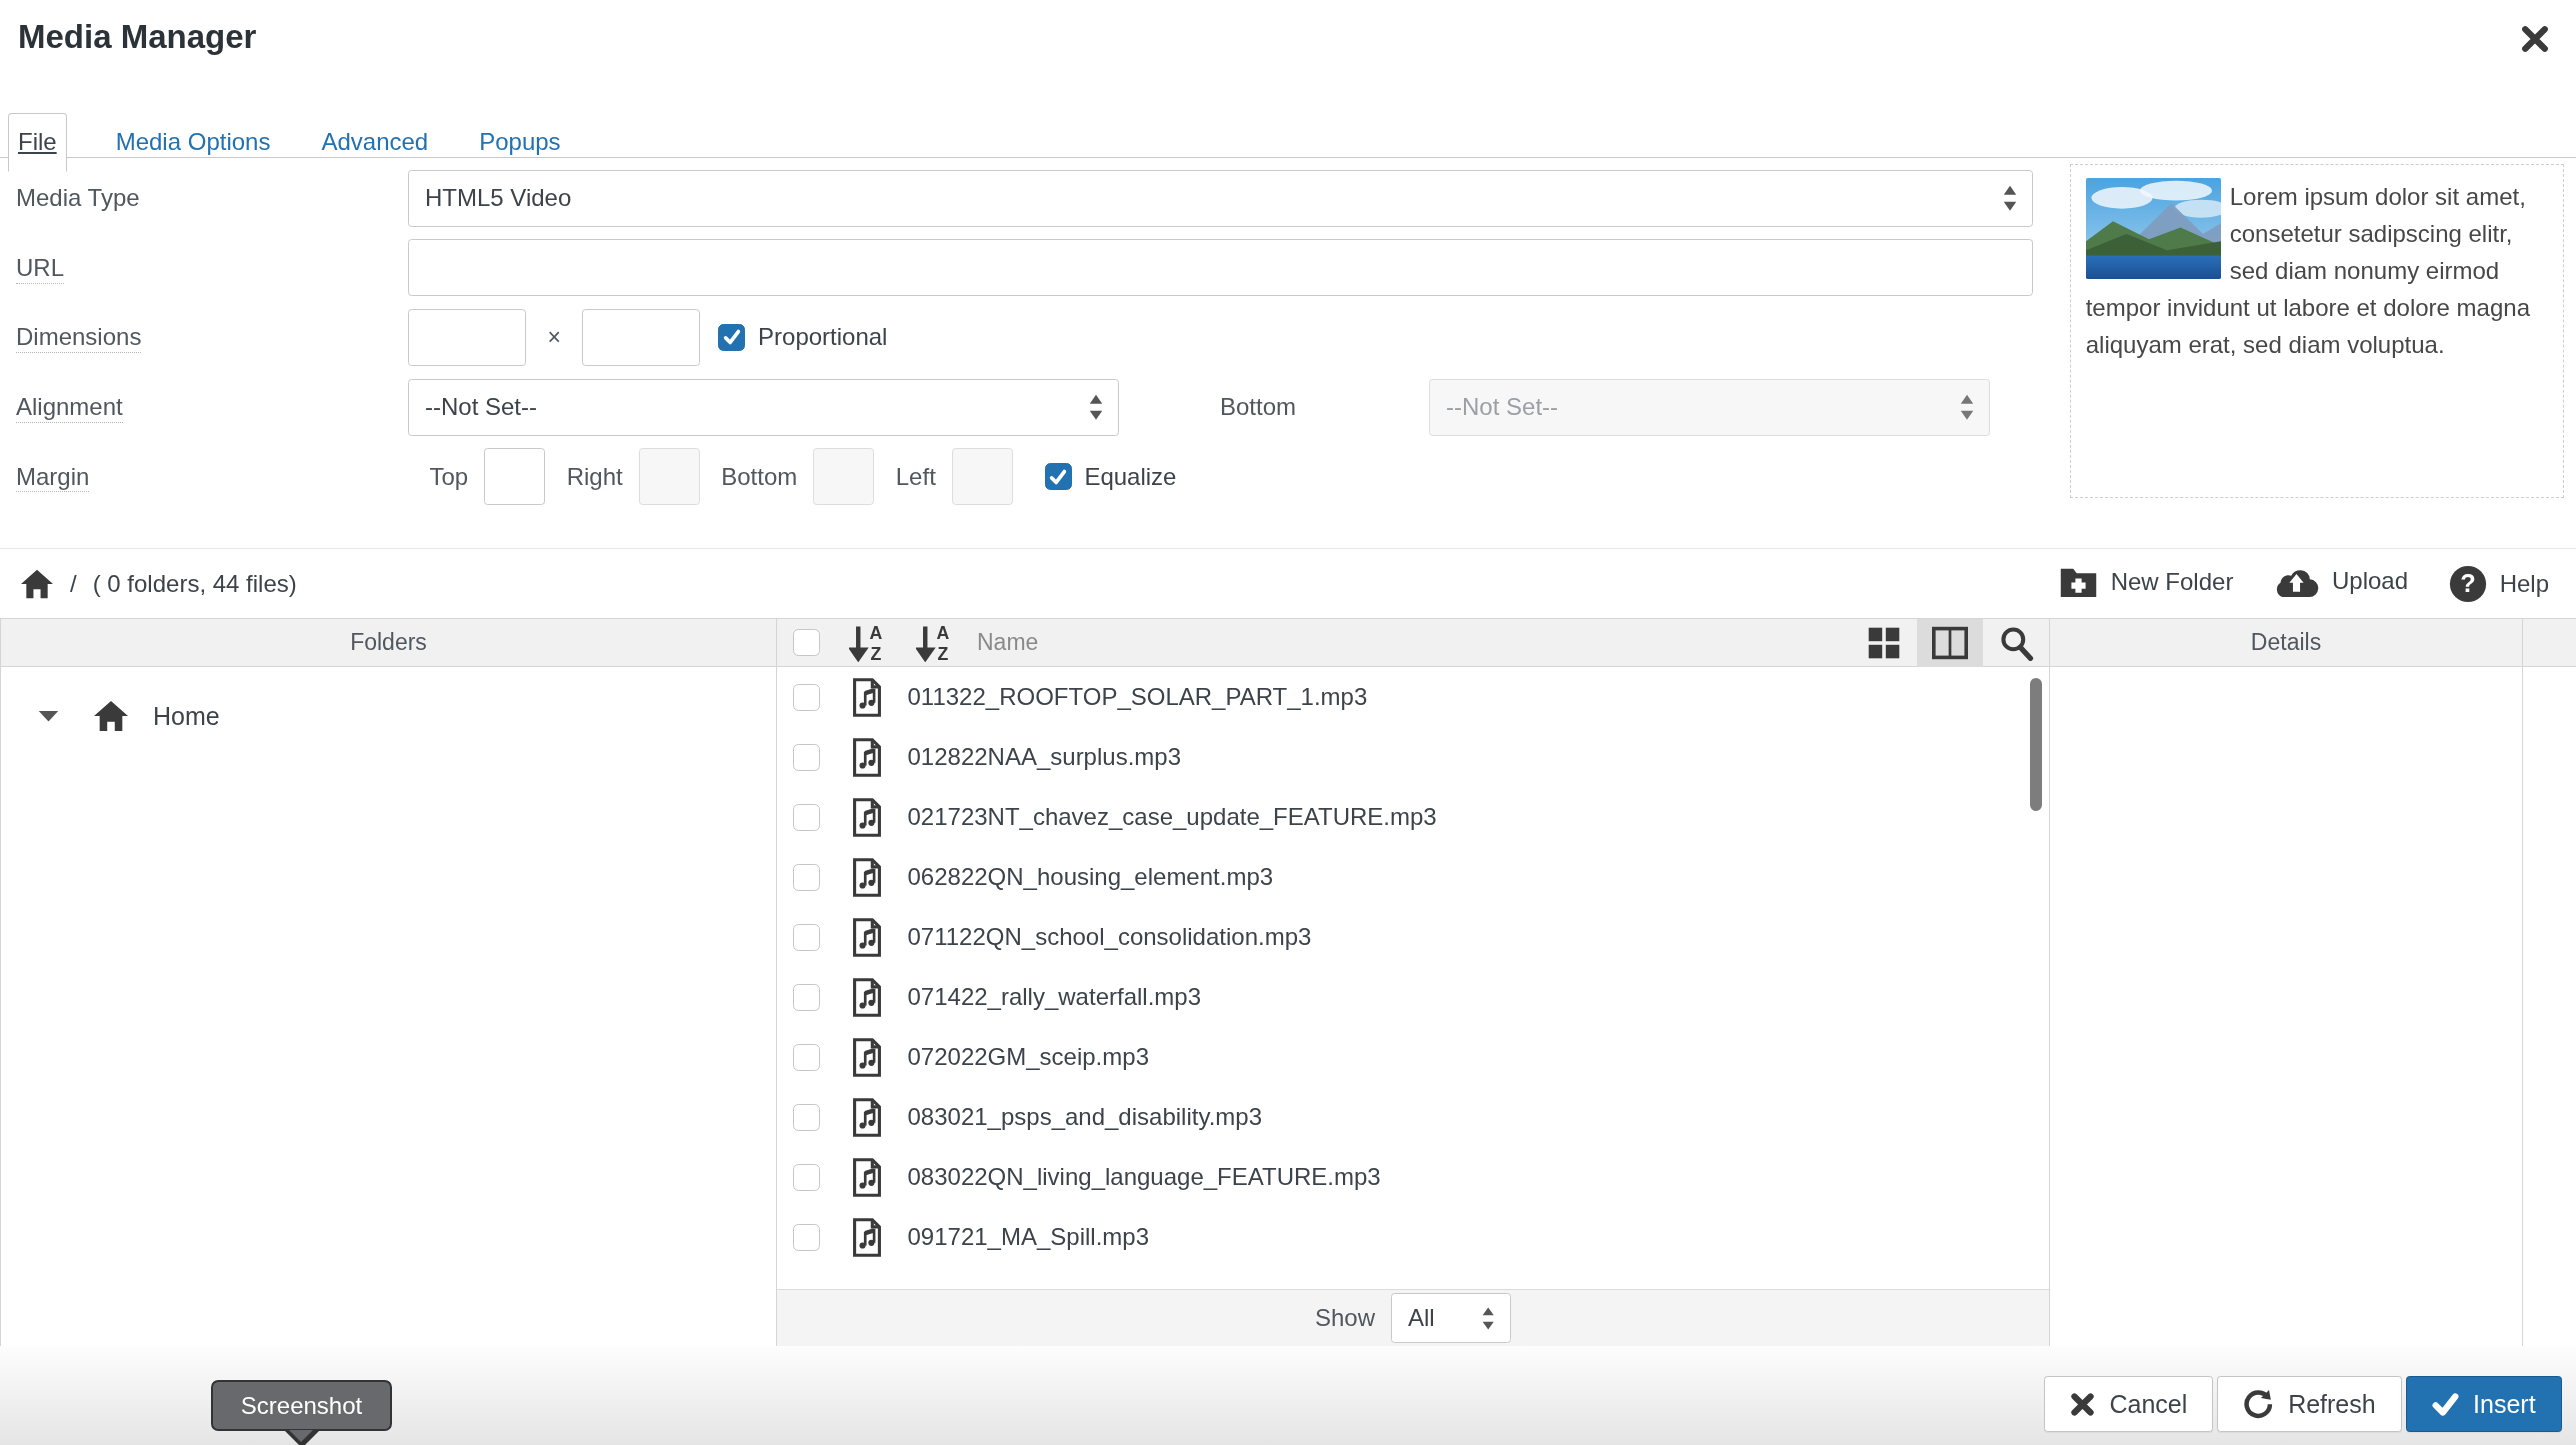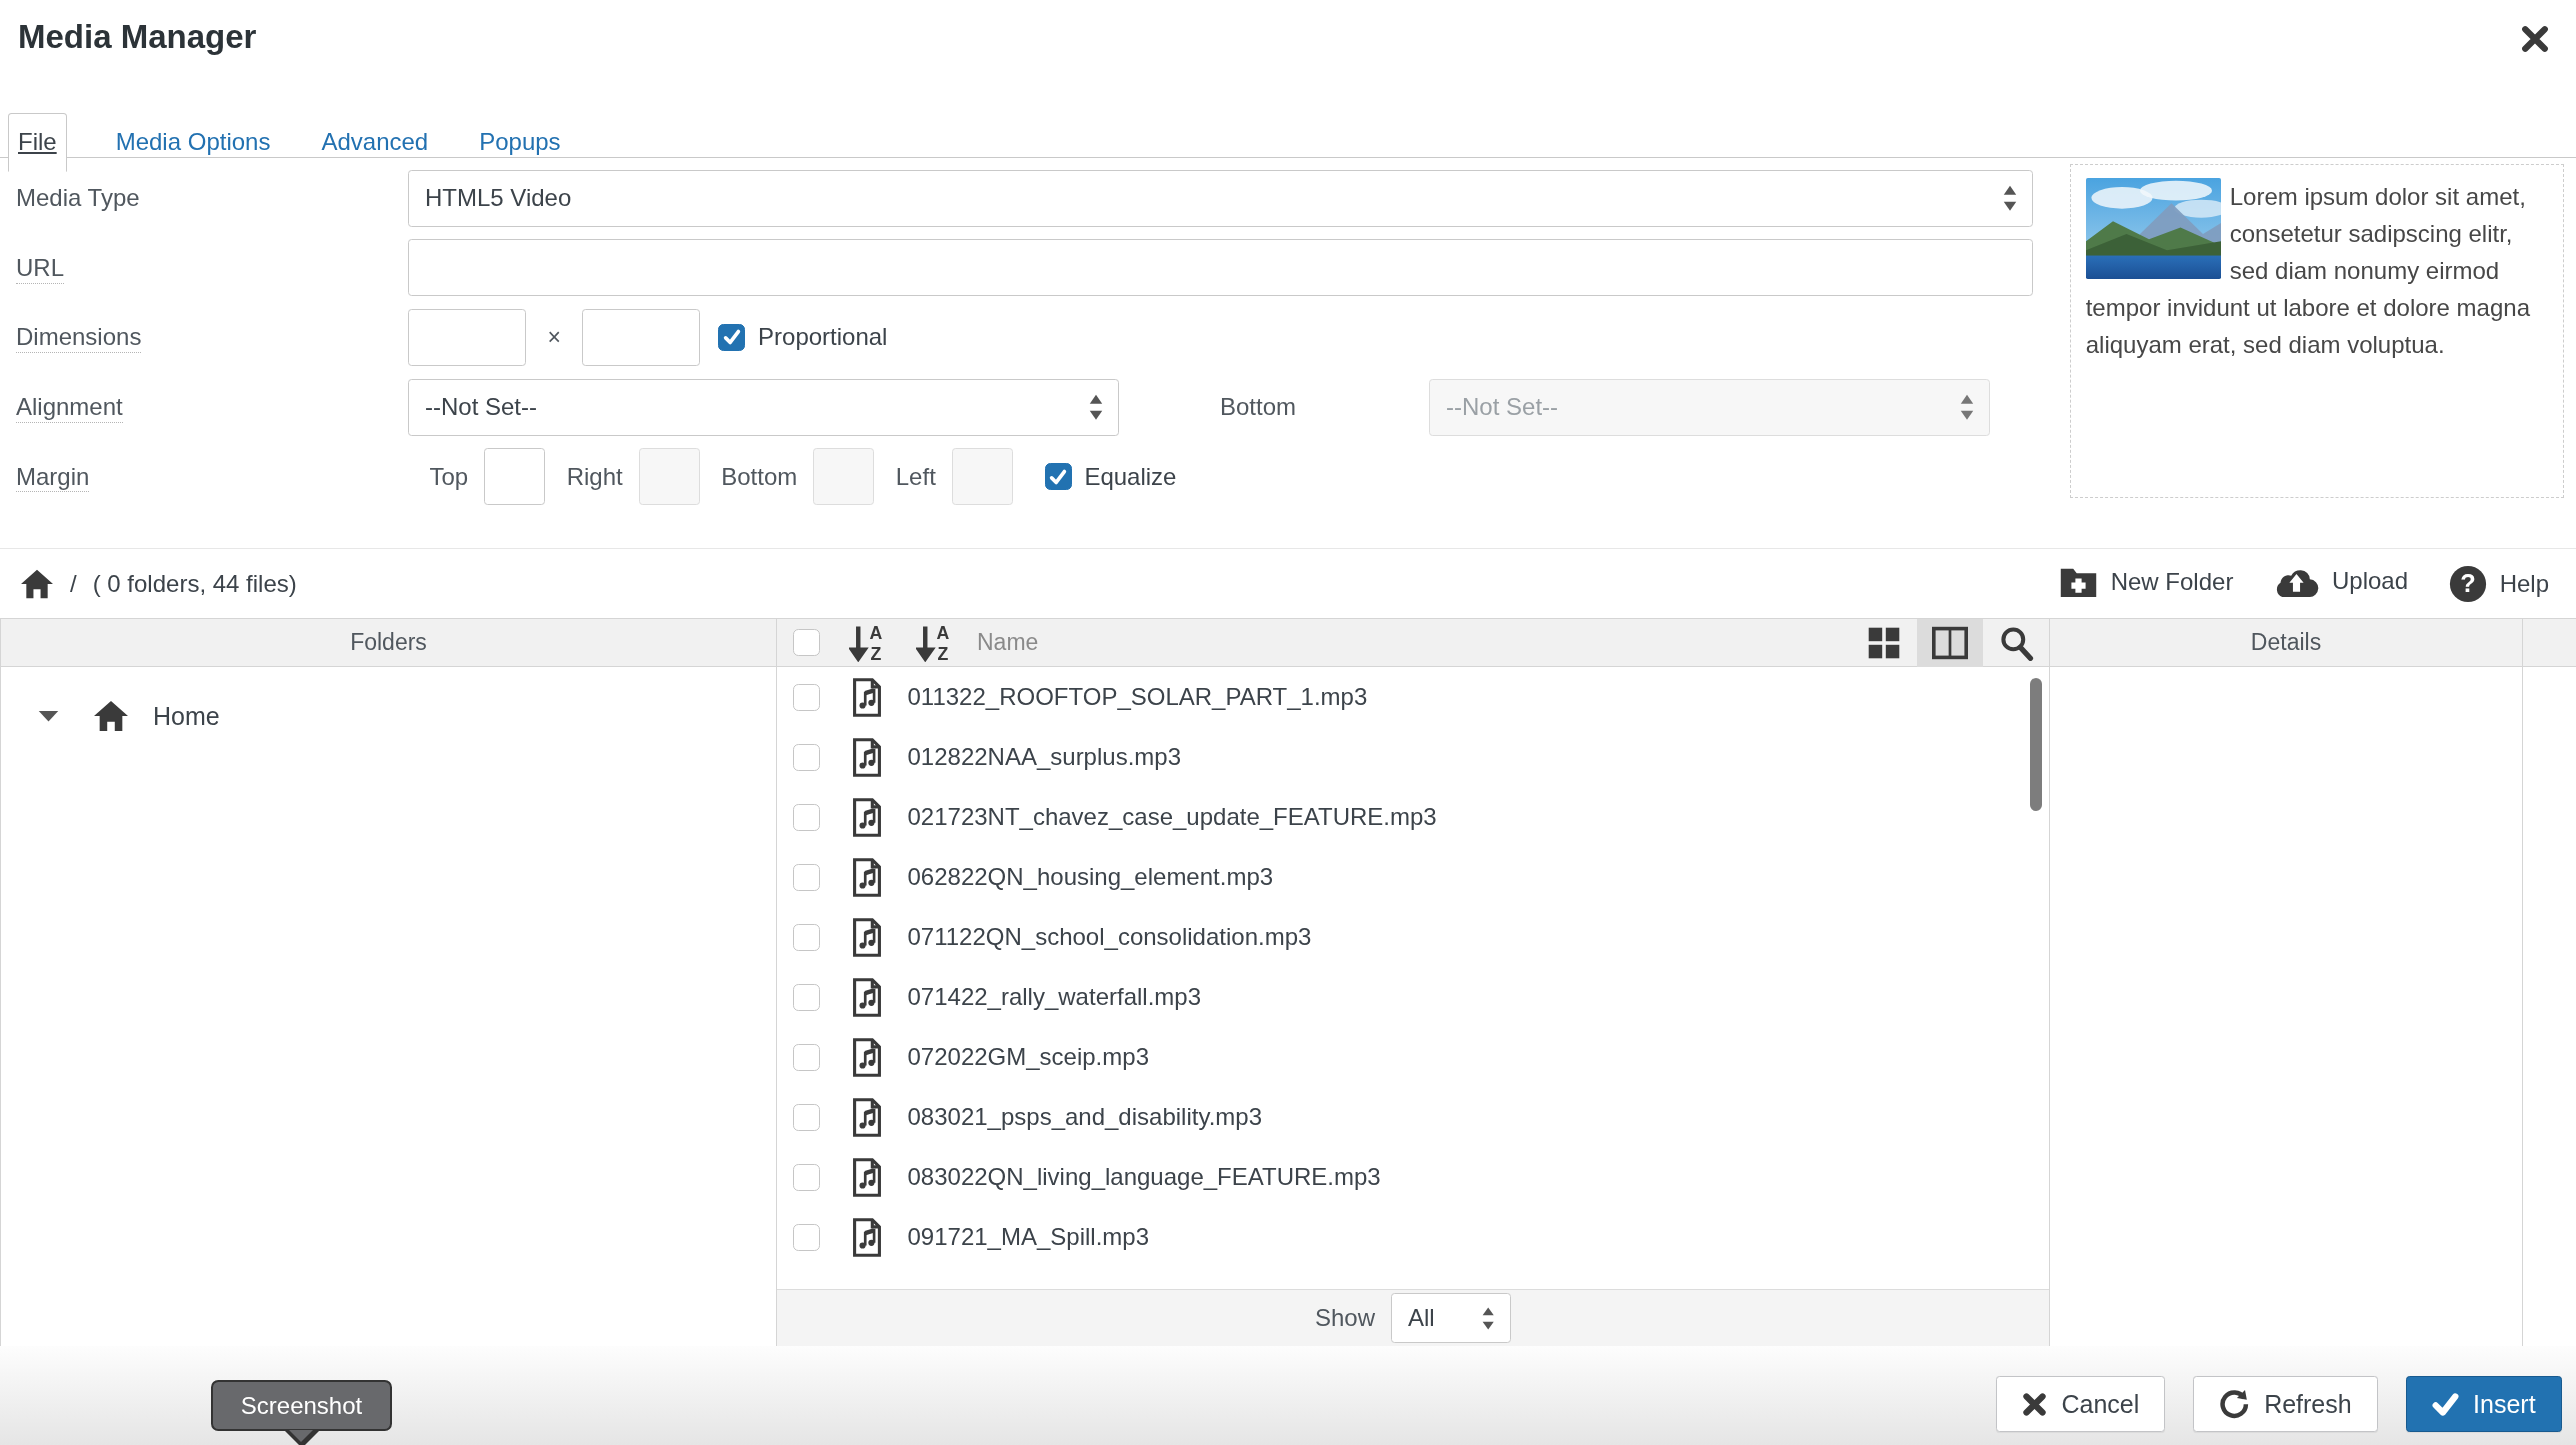--- a/index.html
+++ b/index.html
@@ -97,21 +97,21 @@
 
   
   .show-bar { height:57px; background:#f4f4f4; border-top:0.9px solid #dcdcdc; display:flex;
     align-items:center; justify-content:center; gap:16px; flex:none; }
   .show-bar .lbl { font-size:24px; color:#50575e; }
   .show-sel { width:120px; height:50px; }
 
   
   .footer { position:absolute; top:1346px; left:0; right:0; height:99px;
     background:linear-gradient(#fdfdfd,#e5e5e5); }
-  .footer-btns { position:absolute; right:14.4px; bottom:12.6px; display:flex; gap:28px; }
+  .footer-btns { position:absolute; right:14.4px; bottom:12.6px; display:flex; gap:4px; }
   .btn { height:56px; display:flex; align-items:center; gap:14.4px; padding:0 25px; font-size:25px;
     border-radius:3.6px; cursor:pointer; border:0.9px solid #c3c4c7; background:#fff; color:#3c434a;
     box-shadow:0 0.9px 0.9px rgba(0,0,0,.06); }
   .btn.primary { background:#2272b1; border-color:#185a8f; color:#fff; }
 
   
   .tooltip { position:absolute; left:211px; top:1380px; width:181px; height:51px; background:#68696c;
     border:2.7px solid #333; border-radius:7.2px; color:#fff; font-size:24px; display:flex;
     align-items:center; justify-content:center; }
   .tooltip .tail-outer { position:absolute; left:50%; bottom:-19px; margin-left:-17px; width:0; height:0;

